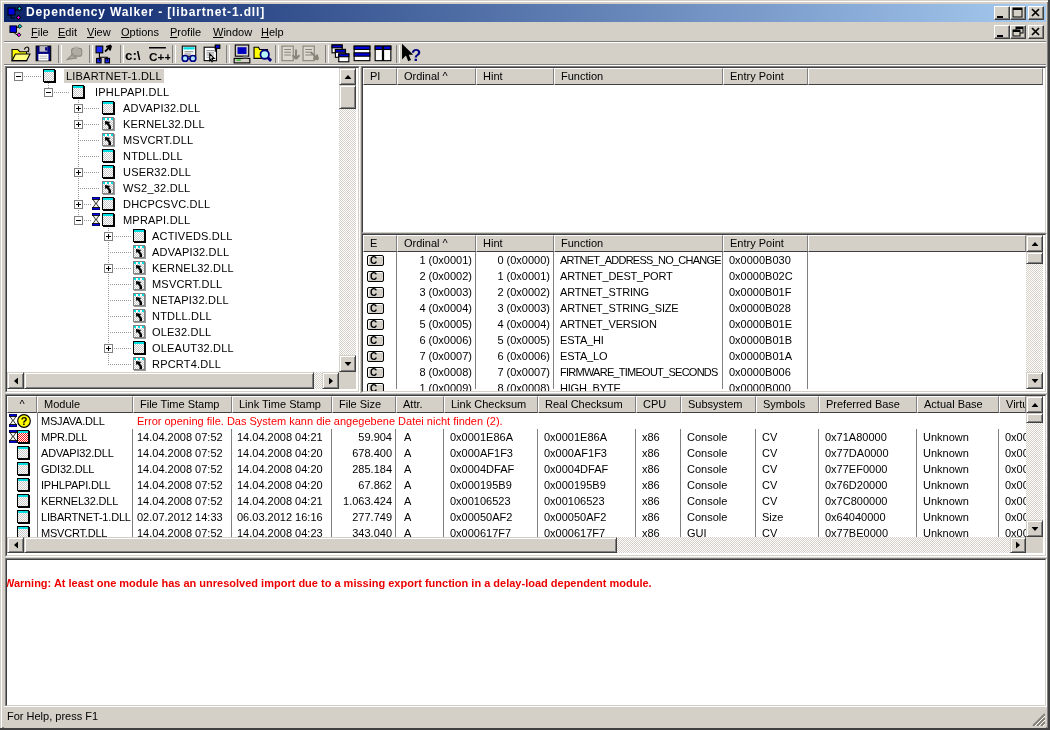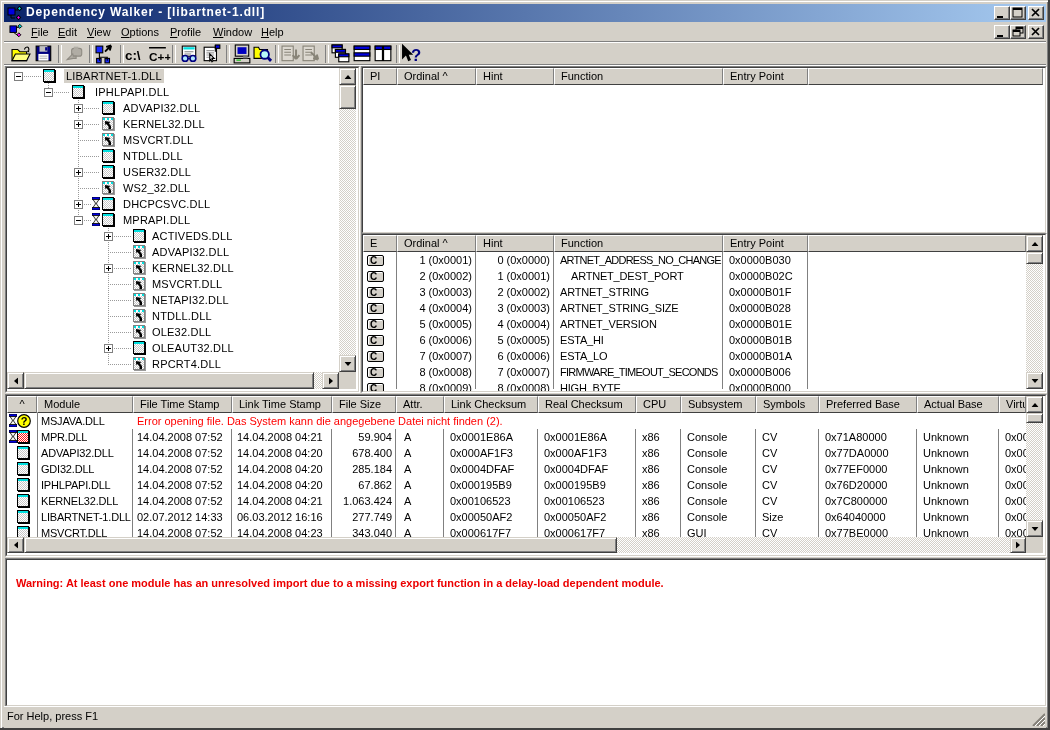--- a/index.html
+++ b/index.html
@@ -400,21 +400,21 @@
 <div class="gl" style="left:359px;top:17px;height:137px;"></div>
 <div class="gl" style="left:444px;top:17px;height:137px;"></div>
 <div class="cico" style="left:4px;top:20px;"></div>
 <div class="cell r" style="left:34px;top:17px;width:75px;">1 (0x0001)</div>
 <div class="cell r" style="left:113px;top:17px;width:74px;">0 (0x0000)</div>
 <div class="cell" style="left:197px;top:17px;width:164px;letter-spacing:-0.75px;">ARTNET_ADDRESS_NO_CHANGE</div>
 <div class="cell" style="left:366px;top:17px;width:80px;">0x0000B030</div>
 <div class="cico" style="left:4px;top:36px;"></div>
 <div class="cell r" style="left:34px;top:33px;width:75px;">2 (0x0002)</div>
 <div class="cell r" style="left:113px;top:33px;width:74px;">1 (0x0001)</div>
-<div class="cell" style="left:197px;top:33px;width:164px;letter-spacing:-0.2px;margin-left:11px;">ARTNET_DEST_PORT</div>
+<div class="cell" style="left:197px;top:33px;width:164px;letter-spacing:-0.2px;">ARTNET_DEST_PORT</div>
 <div class="cell" style="left:366px;top:33px;width:80px;">0x0000B02C</div>
 <div class="cico" style="left:4px;top:52px;"></div>
 <div class="cell r" style="left:34px;top:49px;width:75px;">3 (0x0003)</div>
 <div class="cell r" style="left:113px;top:49px;width:74px;">2 (0x0002)</div>
 <div class="cell" style="left:197px;top:49px;width:164px;letter-spacing:-0.2px;">ARTNET_STRING</div>
 <div class="cell" style="left:366px;top:49px;width:80px;">0x0000B01F</div>
 <div class="cico" style="left:4px;top:68px;"></div>
 <div class="cell r" style="left:34px;top:65px;width:75px;">4 (0x0004)</div>
 <div class="cell r" style="left:113px;top:65px;width:74px;">3 (0x0003)</div>
 <div class="cell" style="left:197px;top:65px;width:164px;letter-spacing:-0.2px;">ARTNET_STRING_SIZE</div>
@@ -433,21 +433,21 @@
 <div class="cell r" style="left:34px;top:113px;width:75px;">7 (0x0007)</div>
 <div class="cell r" style="left:113px;top:113px;width:74px;">6 (0x0006)</div>
 <div class="cell" style="left:197px;top:113px;width:164px;letter-spacing:-0.2px;">ESTA_LO</div>
 <div class="cell" style="left:366px;top:113px;width:80px;">0x0000B01A</div>
 <div class="cico" style="left:4px;top:132px;"></div>
 <div class="cell r" style="left:34px;top:129px;width:75px;">8 (0x0008)</div>
 <div class="cell r" style="left:113px;top:129px;width:74px;">7 (0x0007)</div>
 <div class="cell" style="left:197px;top:129px;width:164px;letter-spacing:-0.75px;">FIRMWARE_TIMEOUT_SECONDS</div>
 <div class="cell" style="left:366px;top:129px;width:80px;">0x0000B006</div>
 <div class="cico" style="left:4px;top:148px;"></div>
-<div class="cell r" style="left:34px;top:145px;width:75px;">8 (0x0009)</div>
+<div class="cell r" style="left:34px;top:145px;width:75px;">1 (0x0009)</div>
 <div class="cell r" style="left:113px;top:145px;width:74px;">8 (0x0008)</div>
 <div class="cell" style="left:197px;top:145px;width:164px;letter-spacing:-0.2px;">HIGH_BYTE</div>
 <div class="cell" style="left:366px;top:145px;width:80px;">0x0000B000</div>
 <div class="dither" style="position:absolute;left:663px;top:0;width:17px;height:154px;"></div>
 <div class="sbb" style="left:663px;top:0;width:17px;height:17px;">
         <svg width="7" height="4">
           <path d="M3.5,0 L7,4 L0,4 Z" fill="#000"></path>
         </svg>
       </div>
 <div class="thumb" style="left:663px;top:17px;width:17px;height:12px;"></div>
@@ -623,21 +623,21 @@
 <div class="sbb" style="left:1003px;top:141px;width:16px;height:16px;">
         <svg width="4" height="7">
           <path d="M0,0 L4,3.5 L0,7 Z" fill="#000"></path>
         </svg>
       </div>
 <div class="a" style="left:1019px;top:141px;width:17px;height:16px;background:#d4d0c8;"></div>
     </div>
   </div>
 <div class="pane" style="left:5px;top:558px;width:1040px;height:147px;">
     <div class="pin">
-<div class="a" style="left:-3px;top:17px;font-weight:bold;color:#ec0000;margin-left:12px;">Warning: At least one module has an unresolved import due to a missing export function in a delay-load dependent module.</div>
+<div class="a" style="left:-3px;top:17px;font-weight:bold;color:#ec0000;">Warning: At least one module has an unresolved import due to a missing export function in a delay-load dependent module.</div>
     </div>
   </div>
 
 <div class="a" style="left:4px;top:706px;width:1042px;height:21px;background:#d4d0c8;border-top:1px solid #fff;"></div>
 <div class="a" style="left:7px;top:706px;height:21px;line-height:21px;">For Help, press F1</div>
 <div class="a" style="left:1032px;top:713px;"><svg width="13" height="13">
       <g stroke="#848078" stroke-width="2">
         <path d="M13,1 L1,13"></path>
         <path d="M13,5 L5,13"></path>
         <path d="M13,9 L9,13"></path>

